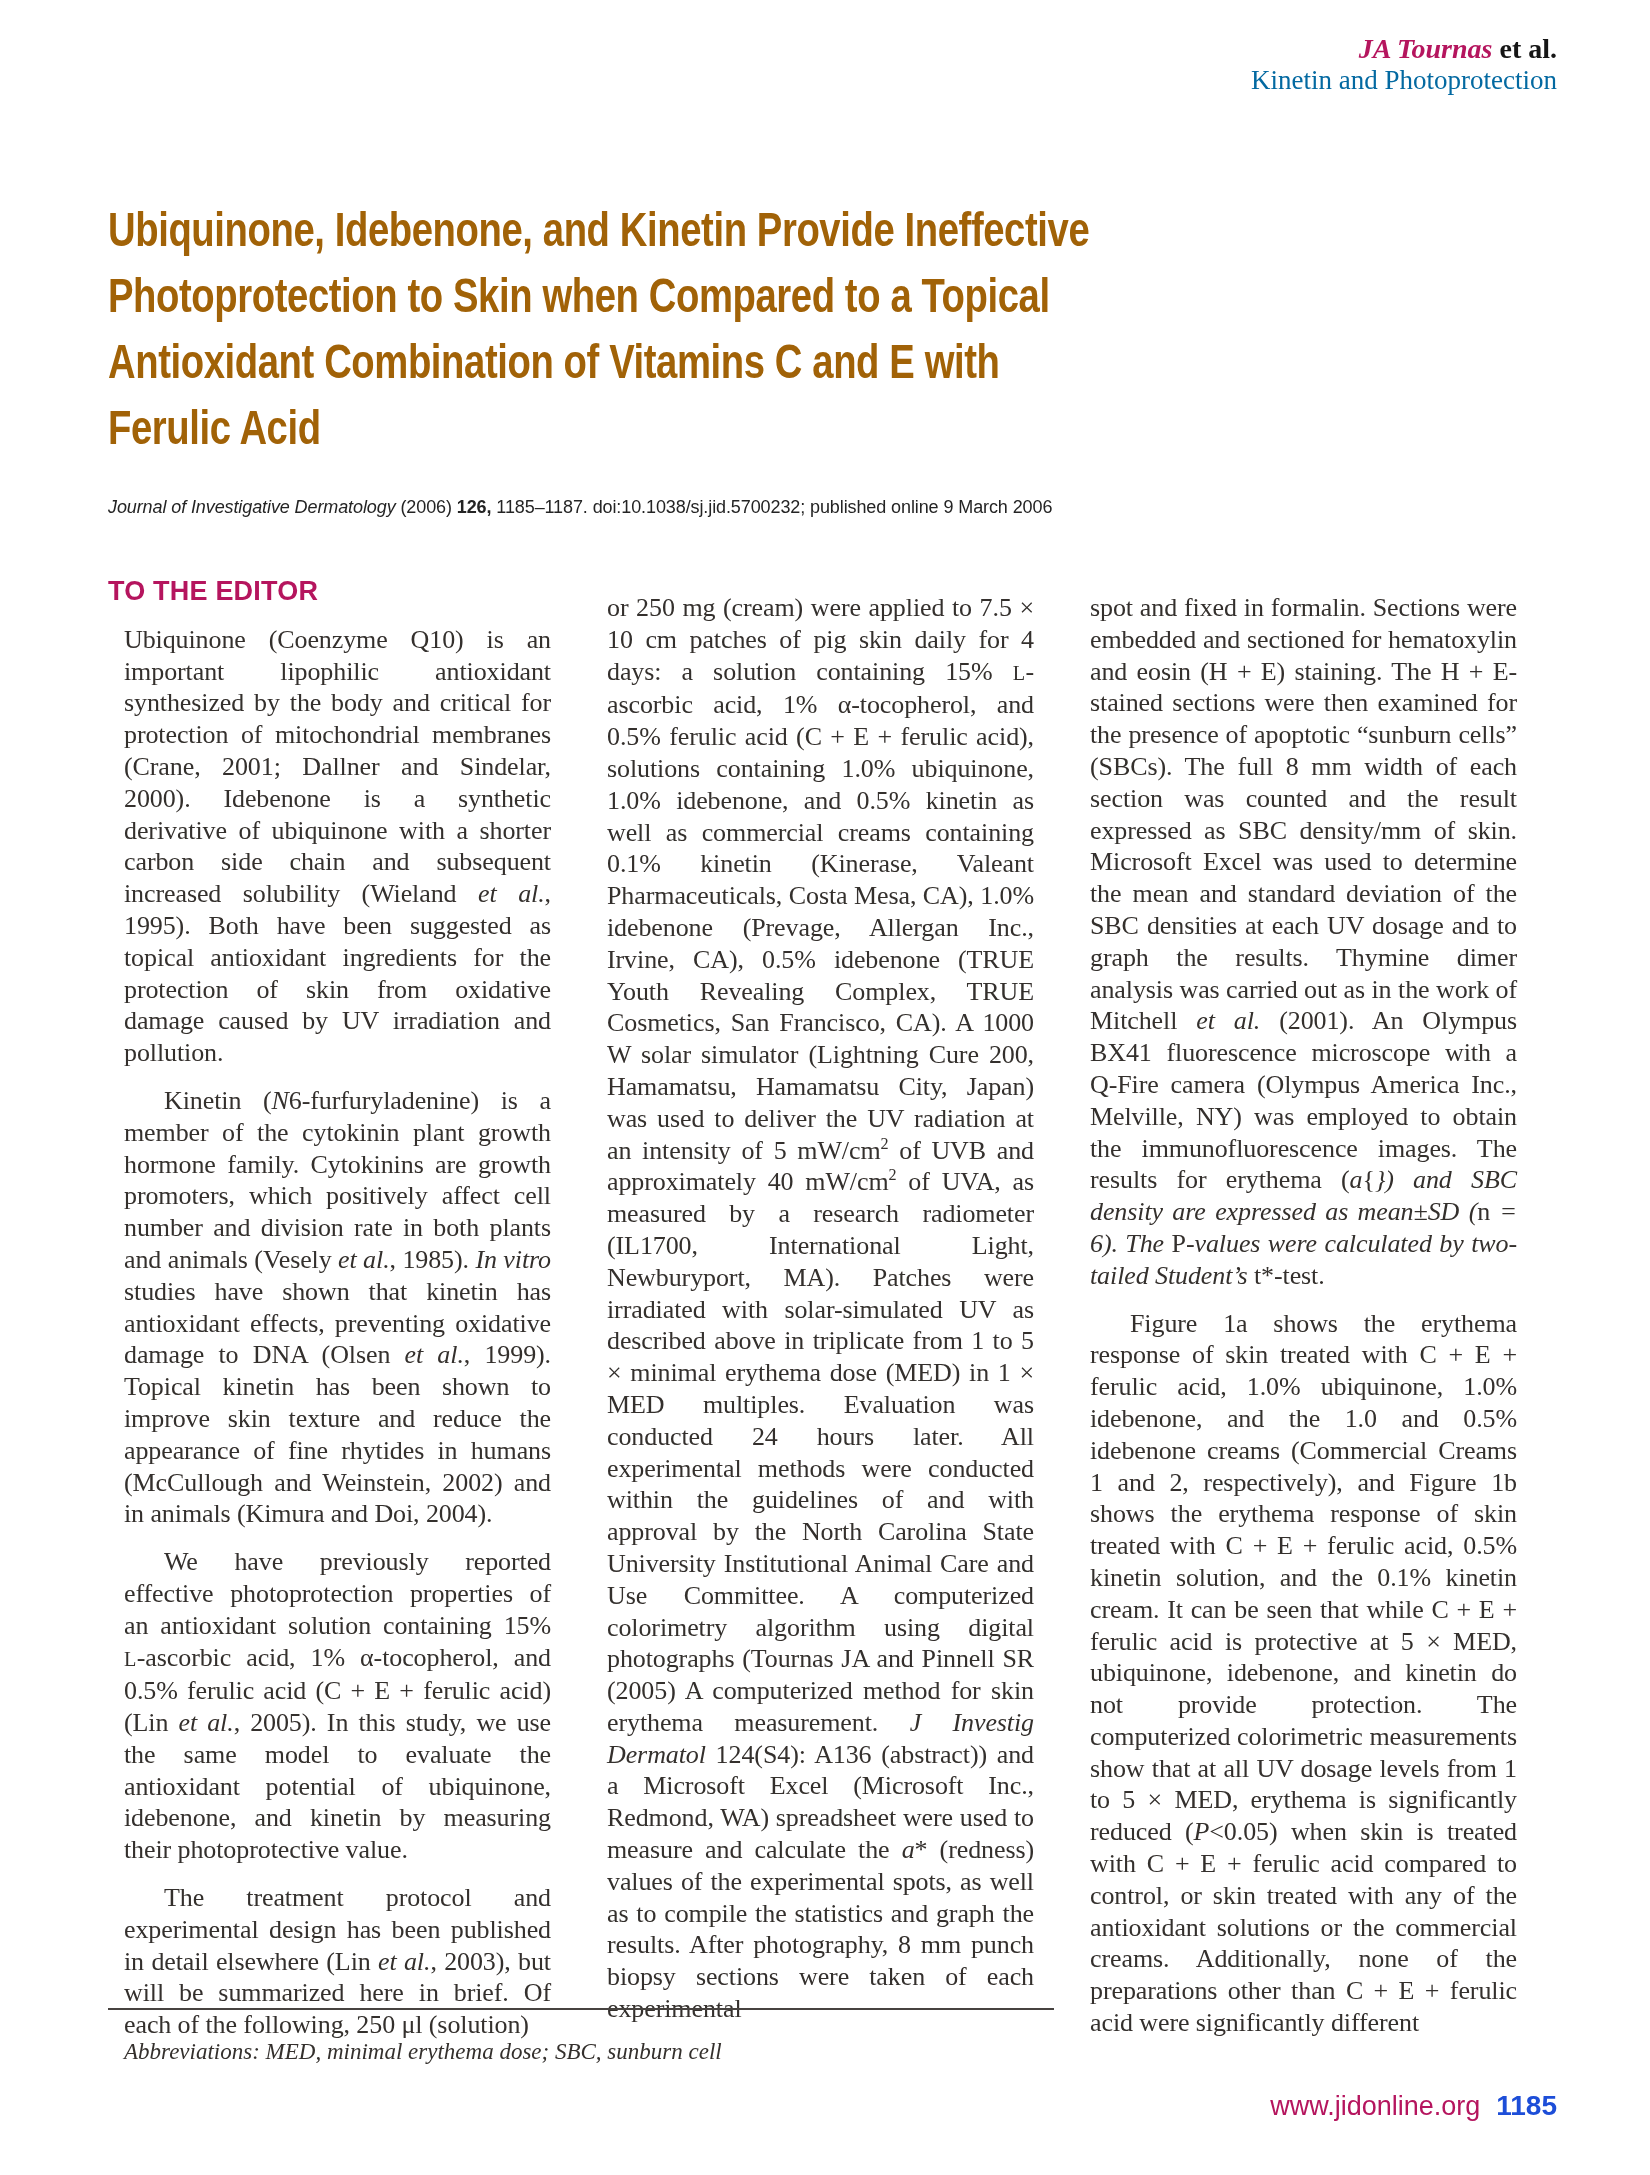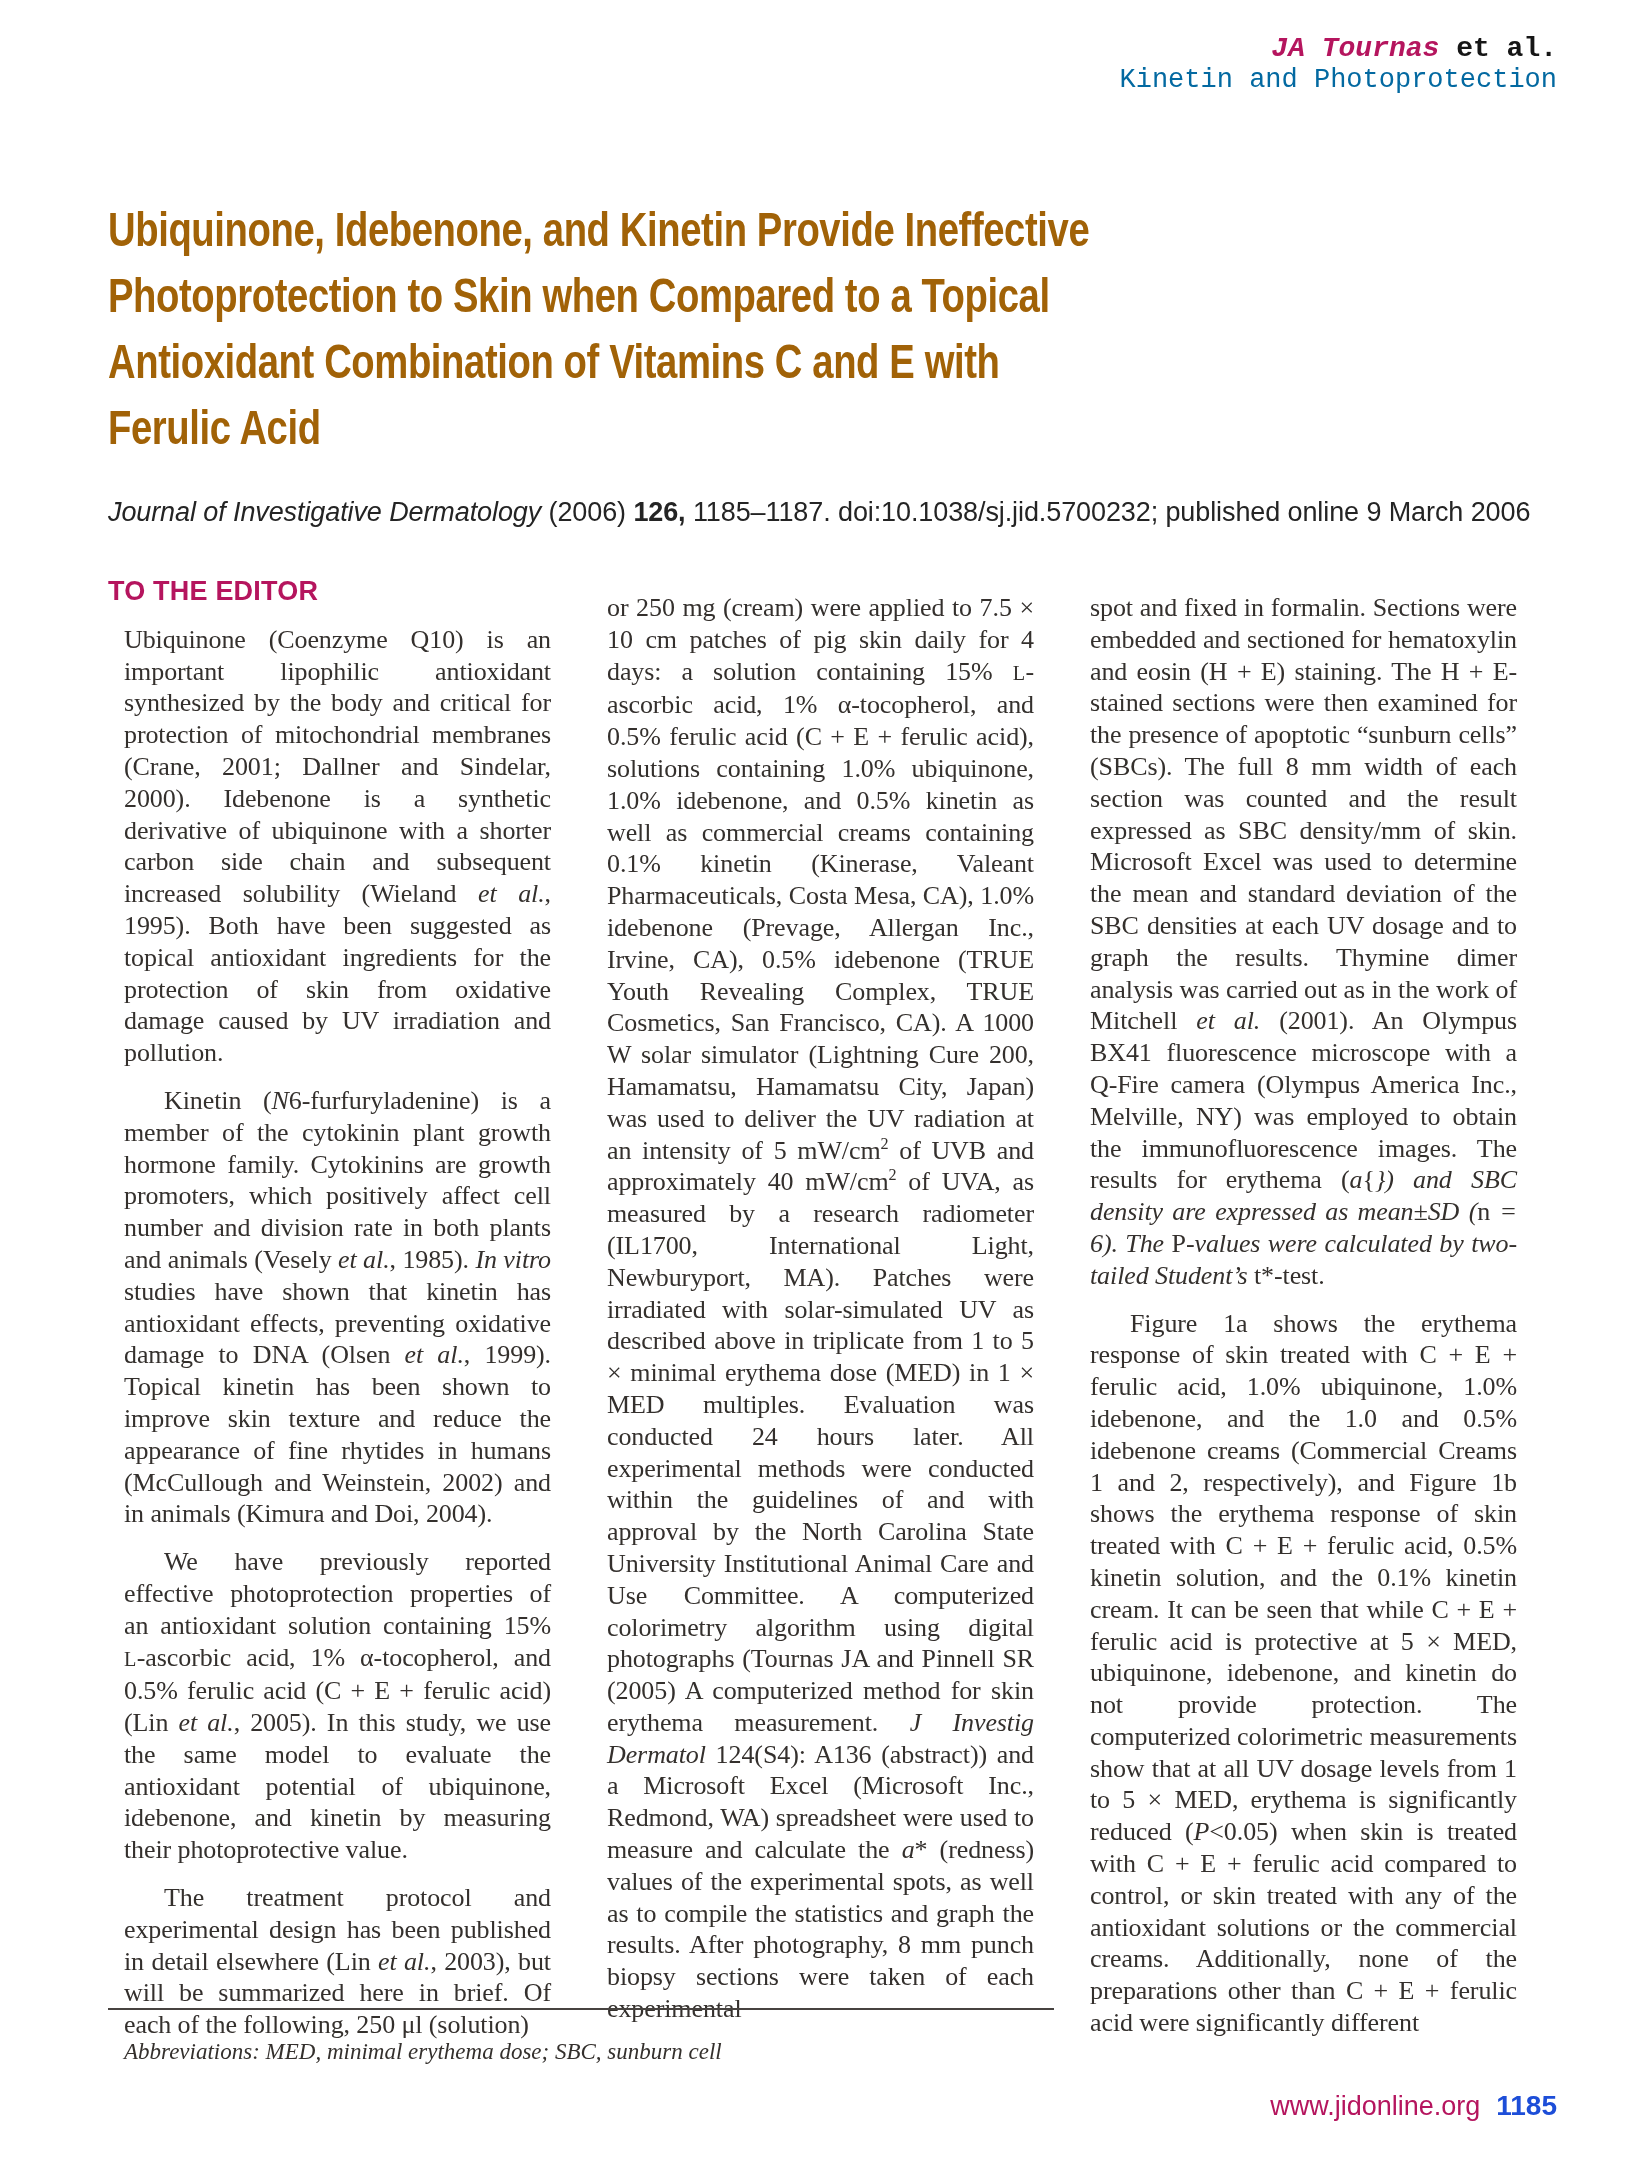--- a/index.html
+++ b/index.html
@@ -1,35 +1,35 @@
 <!DOCTYPE html>
 <html style="--accent: #b5155e;"><head>
 <meta charset="utf-8">
 <style>
   html,body{margin:0;padding:0;background:#ffffff;}
   .page{position:relative;width:1650px;height:2175px;background:#ffffff;overflow:hidden;
         font-family:"Liberation Serif",serif;}
 
   
   .running-head{position:absolute;top:32px;right:93px;text-align:right;
-                font-family:Liberation Mono, monospace;line-height:1.18;}
+                font-family:Liberation Serif, serif;line-height:1.18;}
   .rh-authors{font-size:28px;font-weight:bold;}
   .rh-name{color:var(--accent,#b5155e);font-style:italic;}
   .rh-etal{color:#161616;font-style:normal;}
   .rh-title{font-size:27px;color:#0369a1;}
 
   
   .title{position:absolute;left:108px;top:196px;margin:0;
          font-family:"Liberation Sans",sans-serif;font-weight:700;color:#a16207;}
   .title-line{display:block;font-size:49px;line-height:66px;letter-spacing:-0.5px;
               transform:scaleX(0.78);transform-origin:left center;white-space:nowrap;}
 
   
   .citation{position:absolute;left:108px;top:497px;margin:0;
-            font-family:"Liberation Sans",sans-serif;font-size:27px;color:#242424;
+            font-family:"Liberation Sans",sans-serif;font-size:18px;color:#242424;
             letter-spacing:-0.1px;white-space:nowrap;}
 
   
   .body{position:absolute;left:108px;top:576px;width:1449px;display:flex;gap:24px;}
   .col{flex:0 0 459px;width:459px;font-size:26px;line-height:31.8px;color:#34302d;
        text-align:justify;letter-spacing:-0.1px;}
   .ed-head{margin:0 0 3px 0;font-family:"Liberation Sans",sans-serif;font-weight:bold;
            font-size:27px;line-height:31.8px;color:var(--accent,#b5155e);letter-spacing:0.2px;}
   .para{margin:16px;}
   .indent{text-indent:40px;}

